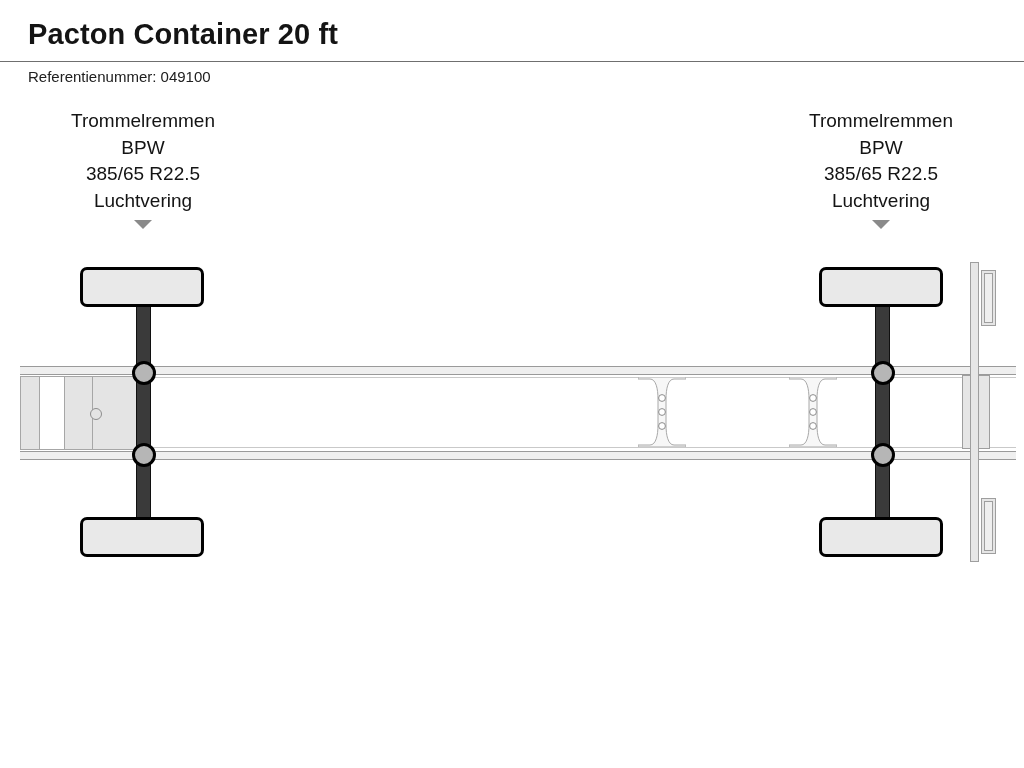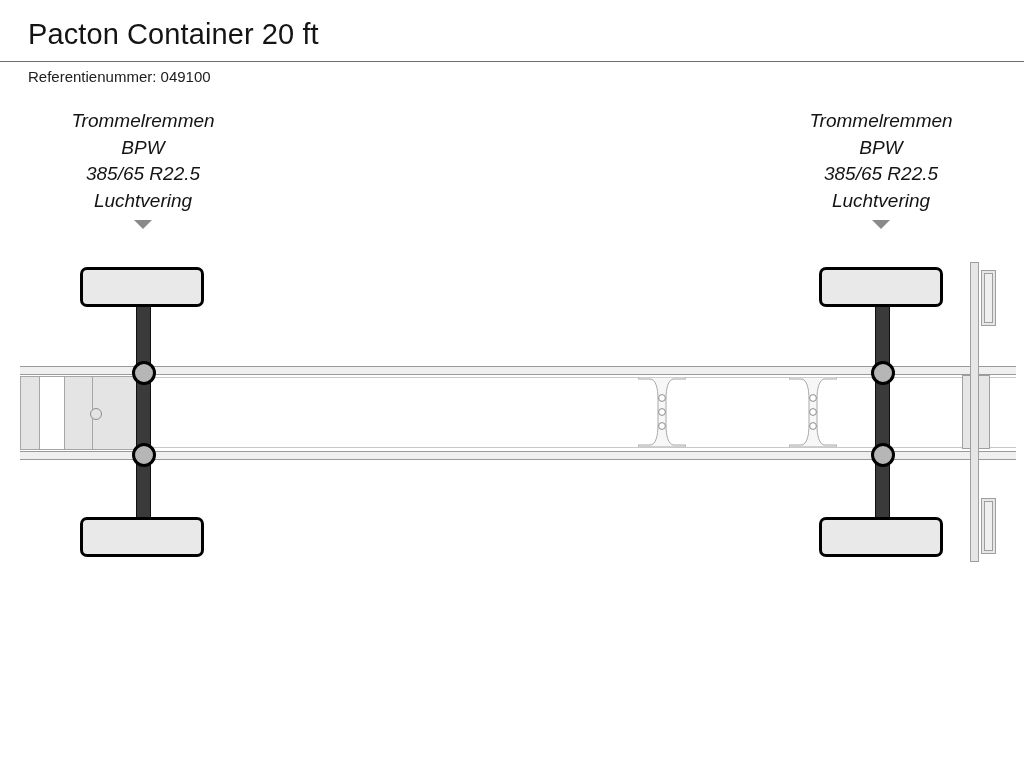--- a/index.html
+++ b/index.html
@@ -20,21 +20,21 @@
   #header-area {
     position: absolute;
     left: 0; top: 0;
     width: 1024px;
   }
   #page-title {
     position: absolute;
     left: 28px;
     top: 18px;
     font-size: 29px;
-    font-weight: normal;
+    font-weight: bold;
     letter-spacing: 0.1px;
     color: #141414;
     white-space: nowrap;
     margin: 0;
   }
   #header-divider {
     position: absolute;
     left: 0;
     top: 61px;
     width: 1024px;
@@ -51,21 +51,20 @@
   }
 
   
   .axle-label {
     position: absolute;
     text-align: center;
     font-size: 19px;
     line-height: 26.5px;
     color: #141414;
     white-space: nowrap;
-    font-style: italic;
   }
   .axle-label .line { display: block; }
   #axle-label-left  { left: 13px;  top: 108px; width: 260px; }
   #axle-label-right { left: 751px; top: 108px; width: 260px; }
 
   .pointer-arrow {
     position: absolute;
     width: 0; height: 0;
     border-left: 9px solid transparent;
     border-right: 9px solid transparent;

